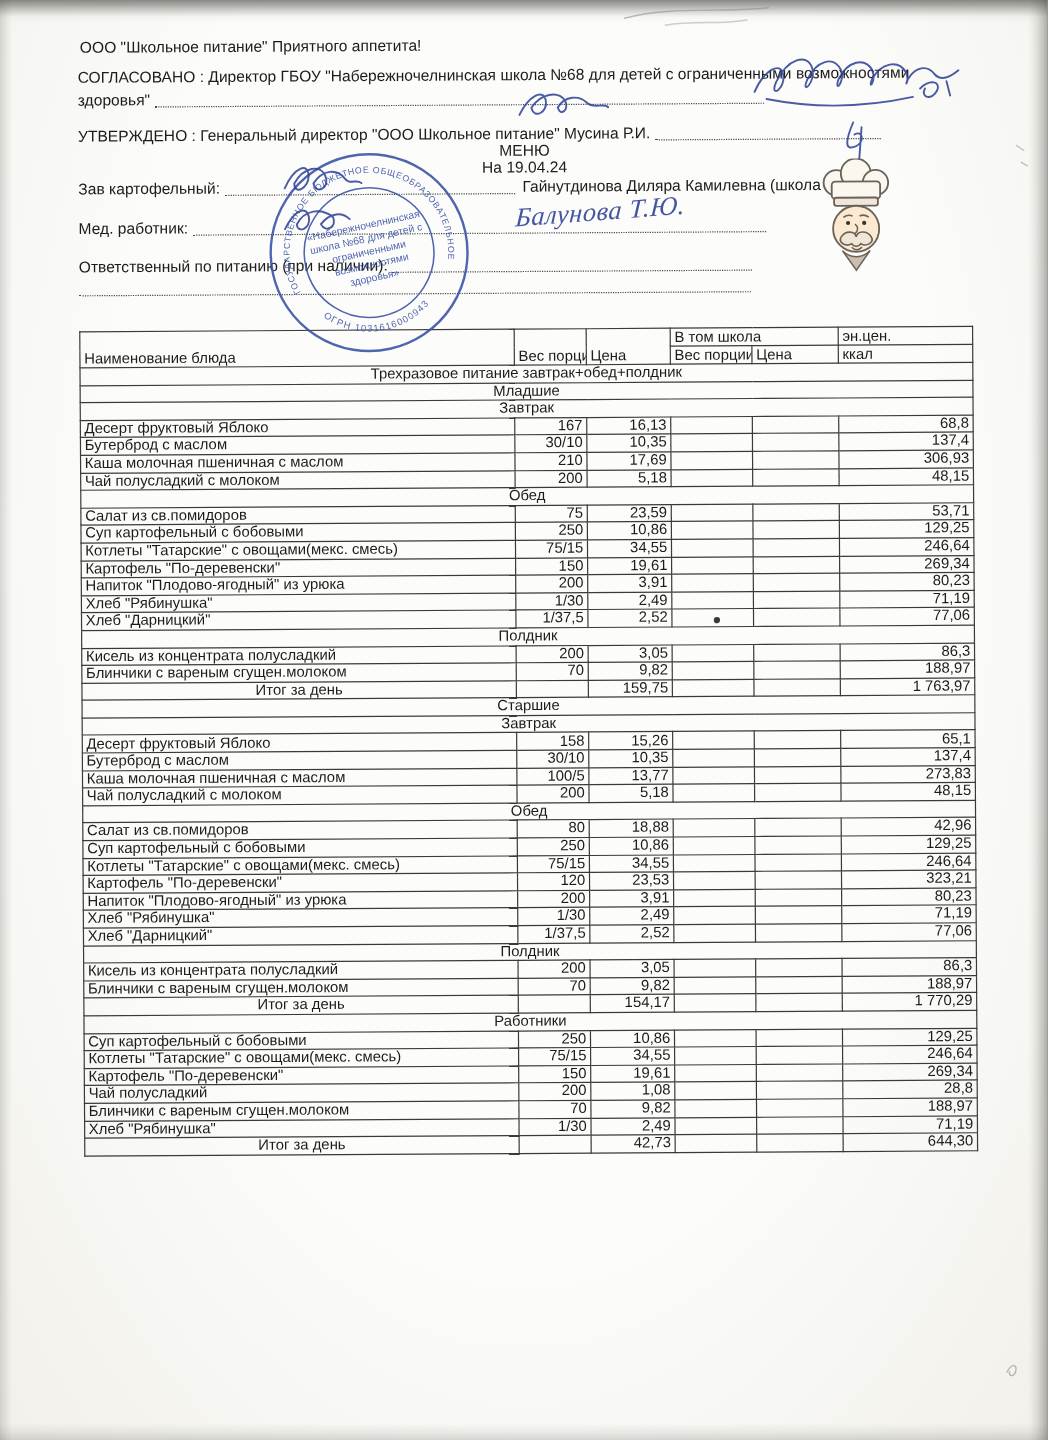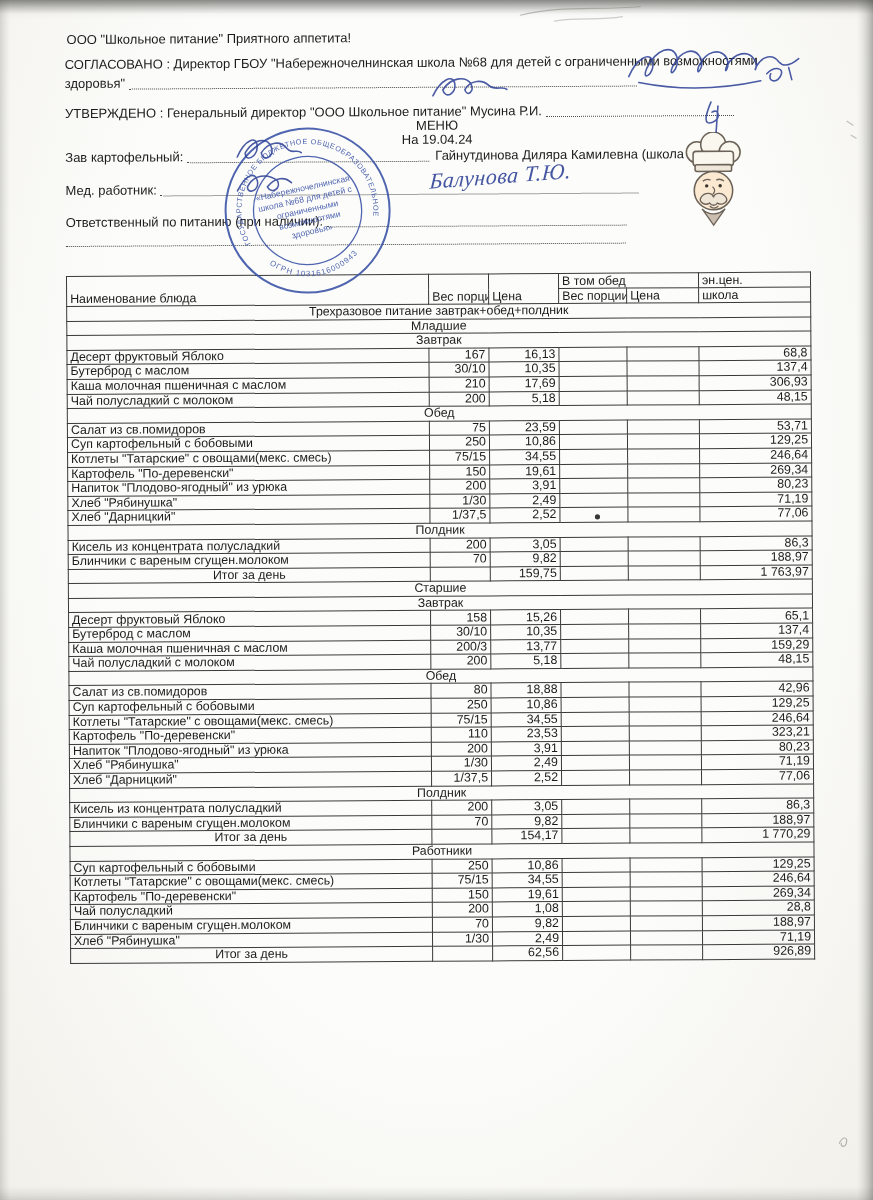--- a/index.html
+++ b/index.html
@@ -93,27 +93,27 @@
           <col style="width:70px">
         <col style="width:68px">
           <col style="width:72px">
           <col style="width:112px">
       </colgroup>
       <thead>
         <tr>
           <th rowspan="2">Наименование блюда</th>
           <th rowspan="2">Вес порции</th>
           <th rowspan="2">Цена</th>
-          <th colspan="2">В том обед</th>
+          <th colspan="2">В том школа</th>
           <th>эн.цен.</th>
         </tr>
         <tr>
           <th>Вес порции</th>
           <th>Цена</th>
-          <th>школа</th>
+          <th>ккал</th>
         </tr>
       </thead>
       <tbody>
           <tr>
             <td colspan="6" class="sec">Трехразовое питание завтрак+обед+полдник</td>
           </tr>
           <tr>
             <td colspan="6" class="sec">Младшие</td>
           </tr>
           <tr>
@@ -254,25 +254,25 @@
           <tr>
             <td class="name">Бутерброд с маслом</td>
             <td class="num">30/10</td>
             <td class="num">10,35</td>
             <td class="num"></td>
             <td class="num"></td>
             <td class="num">137,4</td>
           </tr>
           <tr>
             <td class="name">Каша молочная пшеничная с маслом</td>
-            <td class="num">200/3</td>
+            <td class="num">100/5</td>
             <td class="num">13,77</td>
             <td class="num"></td>
             <td class="num"></td>
-            <td class="num">159,29</td>
+            <td class="num">273,83</td>
           </tr>
           <tr>
             <td class="name">Чай полусладкий с молоком</td>
             <td class="num">200</td>
             <td class="num">5,18</td>
             <td class="num"></td>
             <td class="num"></td>
             <td class="num">48,15</td>
           </tr>
           <tr>
@@ -297,21 +297,21 @@
           <tr>
             <td class="name">Котлеты "Татарские" с овощами(мекс. смесь)</td>
             <td class="num">75/15</td>
             <td class="num">34,55</td>
             <td class="num"></td>
             <td class="num"></td>
             <td class="num">246,64</td>
           </tr>
           <tr>
             <td class="name">Картофель "По-деревенски"</td>
-            <td class="num">110</td>
+            <td class="num">120</td>
             <td class="num">23,53</td>
             <td class="num"></td>
             <td class="num"></td>
             <td class="num">323,21</td>
           </tr>
           <tr>
             <td class="name">Напиток "Плодово-ягодный" из урюка</td>
             <td class="num">200</td>
             <td class="num">3,91</td>
             <td class="num"></td>
@@ -408,24 +408,24 @@
             <td class="name">Хлеб "Рябинушка"</td>
             <td class="num">1/30</td>
             <td class="num">2,49</td>
             <td class="num"></td>
             <td class="num"></td>
             <td class="num">71,19</td>
           </tr>
           <tr>
             <td class="name total-name">Итог за день</td>
             <td class="num"></td>
-            <td class="num">62,56</td>
-            <td class="num"></td>
-            <td class="num"></td>
-            <td class="num">926,89</td>
+            <td class="num">42,73</td>
+            <td class="num"></td>
+            <td class="num"></td>
+            <td class="num">644,30</td>
           </tr>
         </tbody>
     </table>
 
     <svg class="abs overlay" style="left:670px;top:136px;" width="88" height="96" viewBox="0 0 90 100">
       <g stroke="#6b6258" stroke-width="1.6" fill="#faf7ef">
         <circle cx="28" cy="21" r="11"></circle>
         <circle cx="45" cy="13" r="13"></circle>
         <circle cx="62" cy="21" r="11"></circle>
         <rect x="24" y="20" width="42" height="15" rx="3"></rect>

